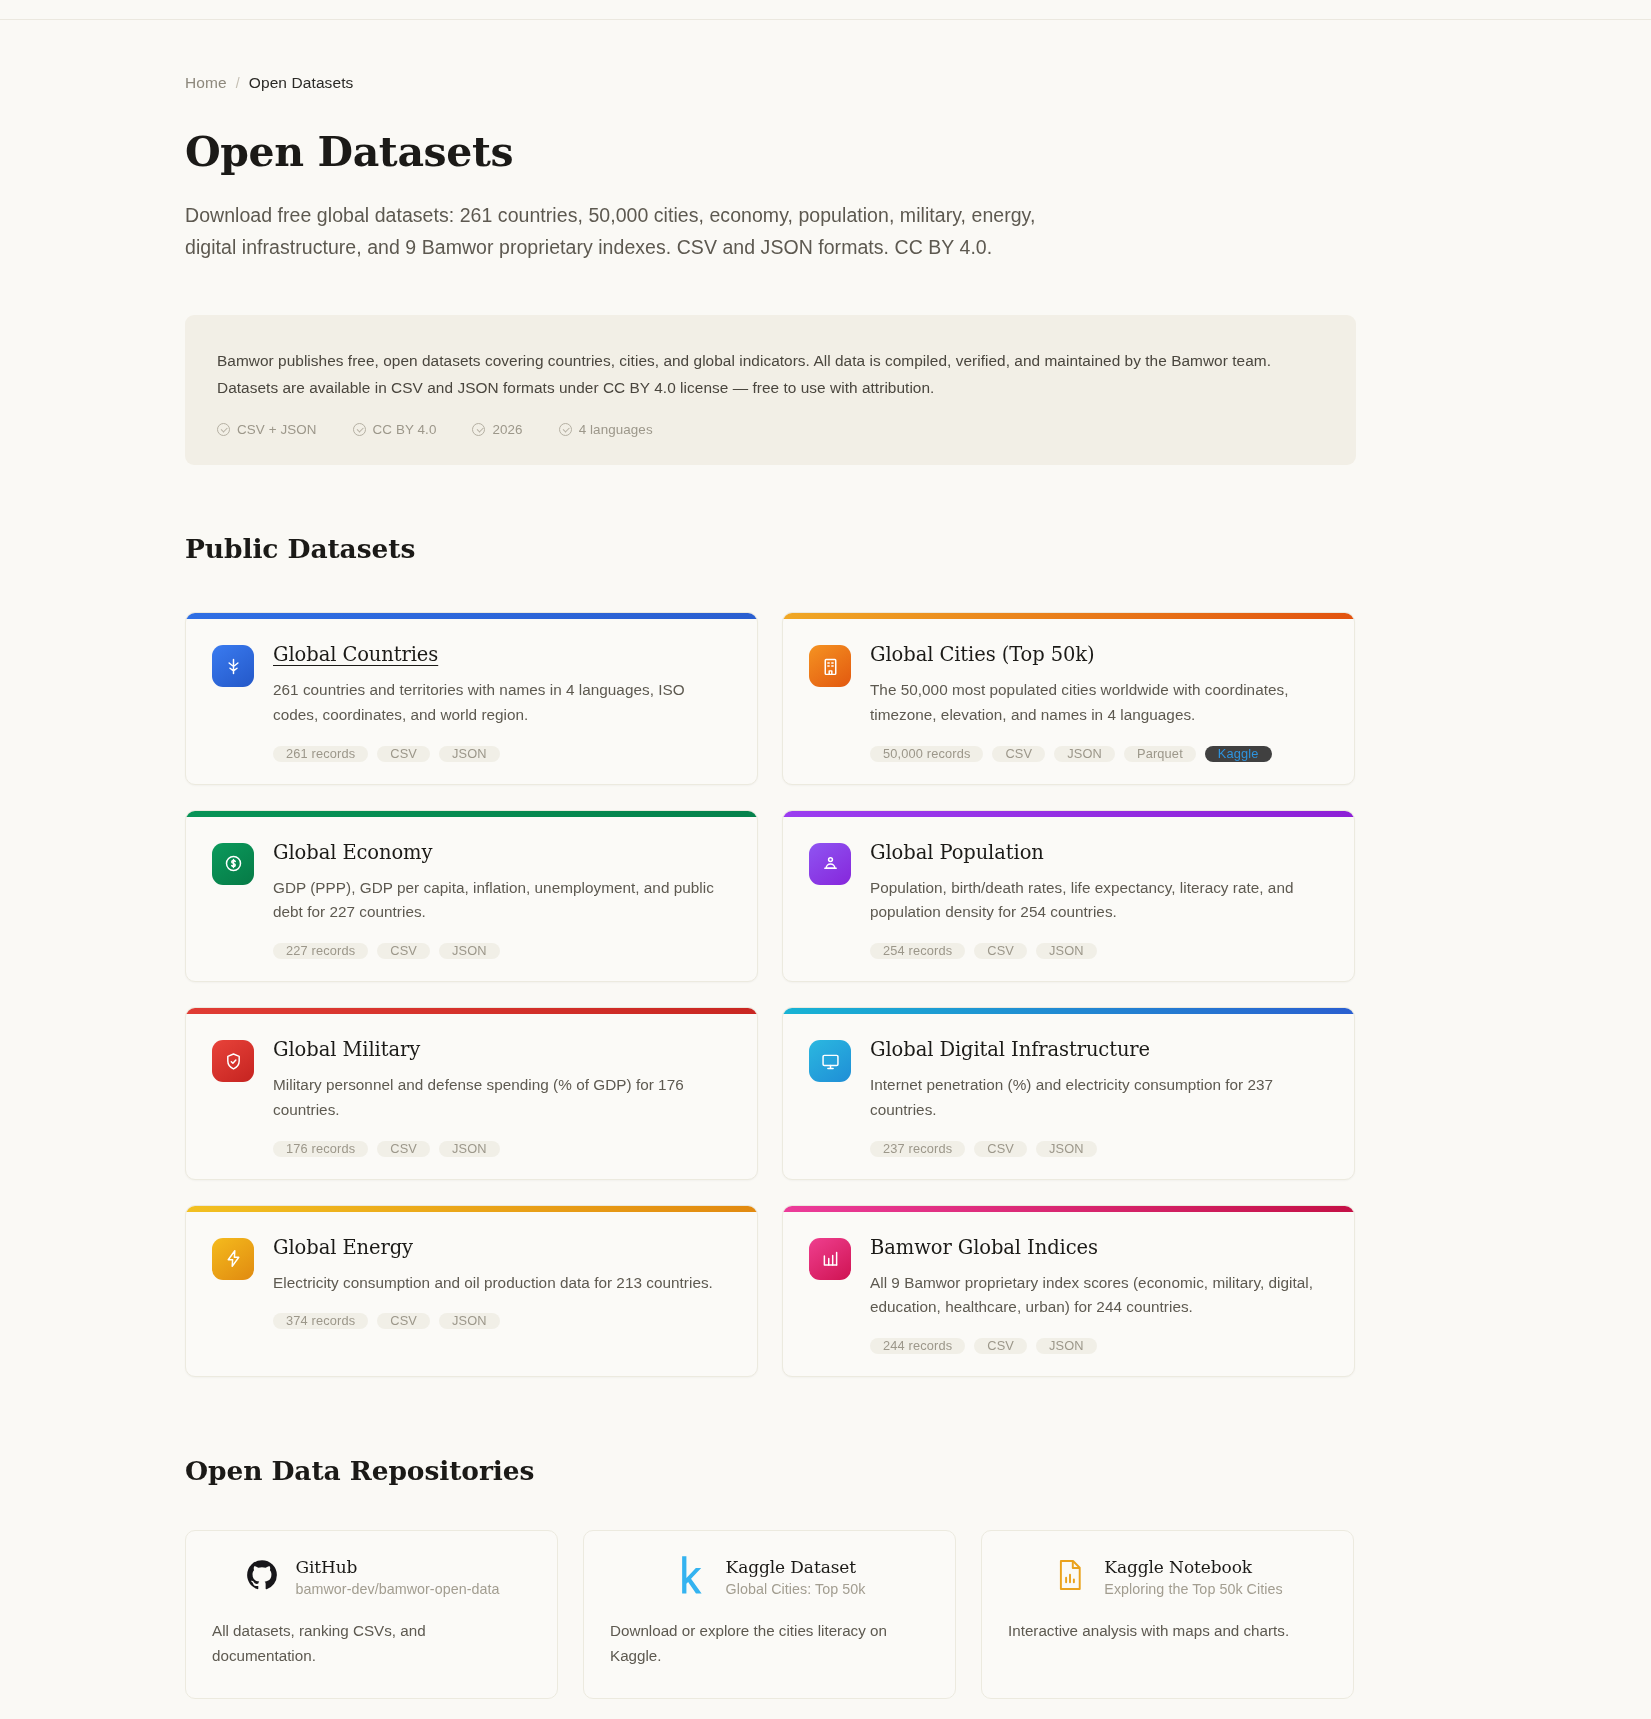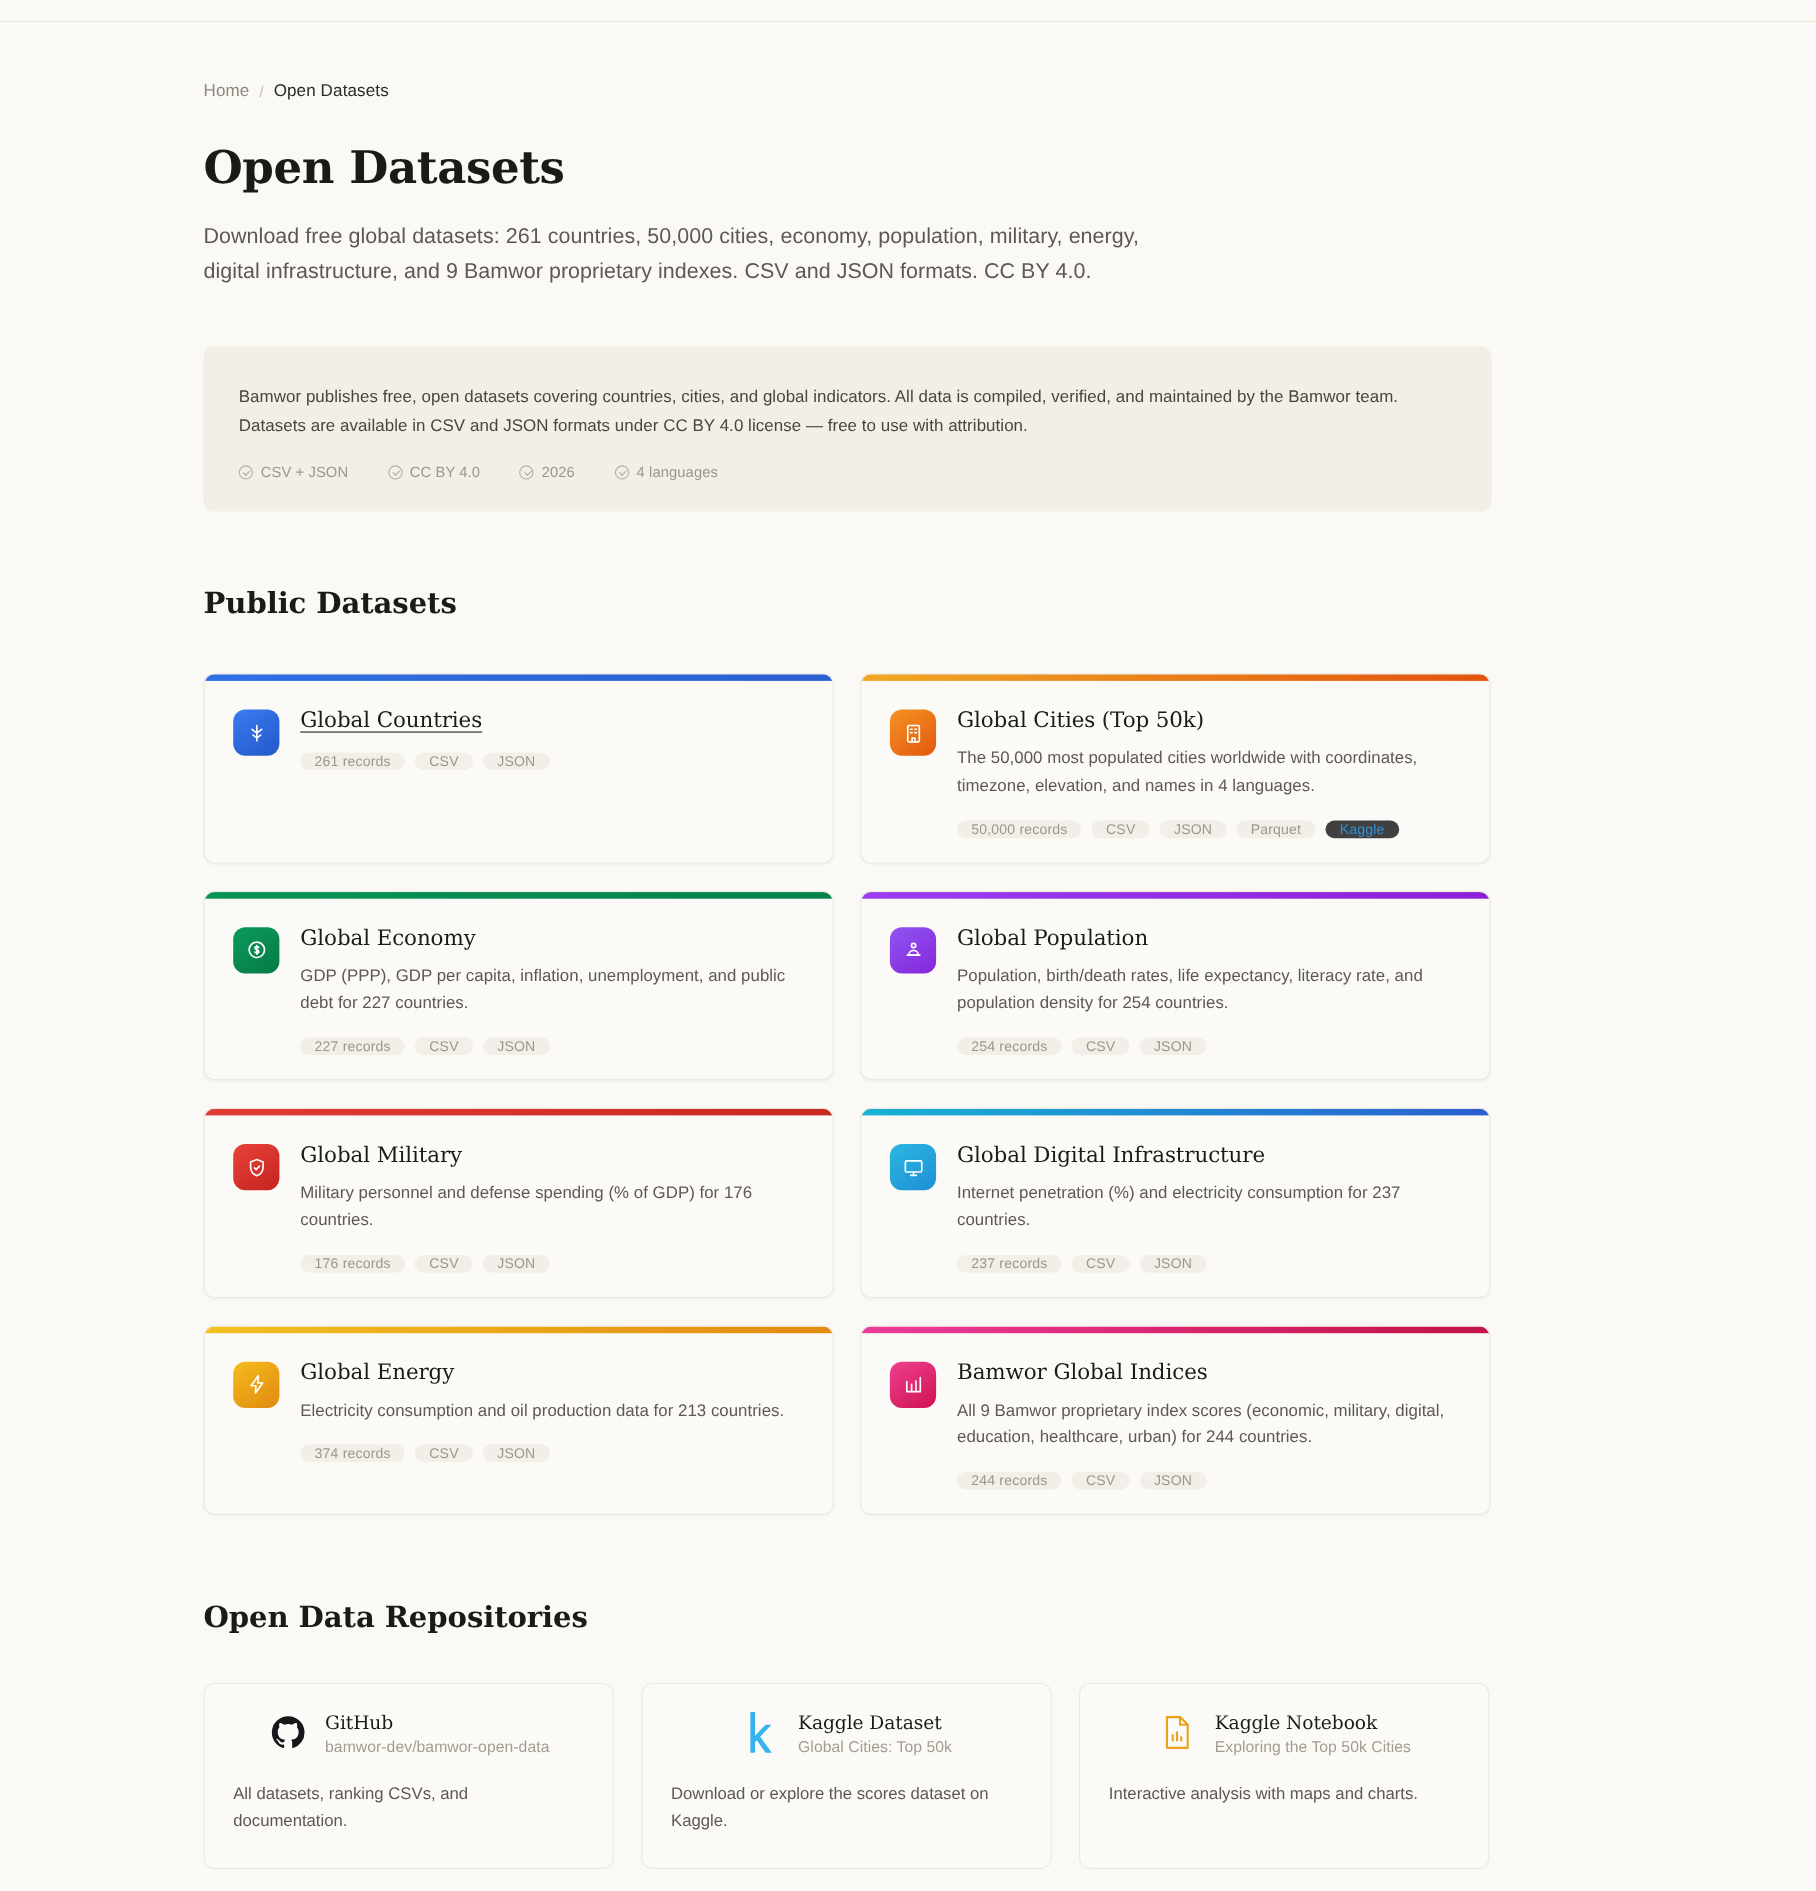--- a/index.html
+++ b/index.html
@@ -243,21 +243,21 @@
 
   <div class="ds-grid">
       <div class="ds-card">
         <div class="ds-accent" style="background: linear-gradient(90deg, rgb(47, 111, 228), rgb(42, 95, 208));"></div>
         <div class="ds-body">
           <div class="ds-icon" style="background: linear-gradient(145deg, rgb(58, 123, 240), rgb(36, 88, 200));">
             <svg width="21" height="21" viewBox="0 0 24 24">
               <path stroke="#fff" stroke-width="1.7" fill="none" stroke-linecap="round" stroke-linejoin="round" d="M12 4v16M12 12l-5-4M12 12l5-4M12 17l-4-3M12 17l4-3"></path>
             </svg>
           </div>
-          <div class="ds-main"><a class="ds-name linked" href="#">Global Countries</a><div class="ds-tags">
+          <div class="ds-main"><a class="ds-name linked" href="#">Global Countries</a><div class="ds-desc">261 countries and territories with names in 4 languages, ISO codes, coordinates, and world region.</div><div class="ds-tags">
               <span class="tag">261 records</span>
               <span class="tag">CSV</span>
               <span class="tag">JSON</span>
             </div></div>
         </div>
       </div>
       <div class="ds-card">
         <div class="ds-accent" style="background: linear-gradient(90deg, rgb(240, 168, 37), rgb(226, 83, 15));"></div>
         <div class="ds-body">
           <div class="ds-icon" style="background: linear-gradient(145deg, rgb(245, 147, 34), rgb(226, 88, 15));">
@@ -395,21 +395,21 @@
           <div class="repo-logo">
             <svg width="34" height="40" viewBox="0 0 24 30">
               <path fill="#34b3f0" d="M4.6 1h3.2v16.3l7.1-7.6h4L11.3 17.9l7.9 10.9h-4.2l-5.9-8.5-1.3 1.3v7.2H4.6z"></path>
             </svg>
           </div>
           <div>
             <div class="repo-title">Kaggle Dataset</div>
             <div class="repo-sub">Global Cities: Top 50k</div>
           </div>
         </div>
-        <div class="repo-desc">Download or explore the scores dataset on Kaggle.</div>
+        <div class="repo-desc">Download or explore the cities literacy on Kaggle.</div>
       </div>
       <div class="repo-card">
         <div class="repo-head">
           <div class="repo-logo">
             <svg width="30" height="34" viewBox="0 0 24 28">
               <path fill="none" stroke="#eaa21d" stroke-width="1.6" stroke-linejoin="round" d="M4.5 2.5h10l5.5 5.5v17.5h-15.5z"></path>
               <path fill="none" stroke="#eaa21d" stroke-width="1.6" stroke-linejoin="round" d="M14.3 2.6v5.6h5.6"></path>
               <path fill="none" stroke="#eaa21d" stroke-width="1.6" stroke-linecap="round" d="M8.8 20v-3.8M12 20v-6.2M15.2 20v-2.4"></path>
             </svg>
           </div>

